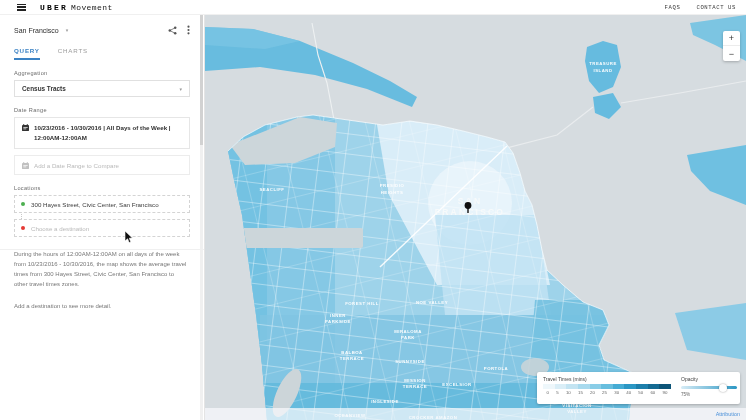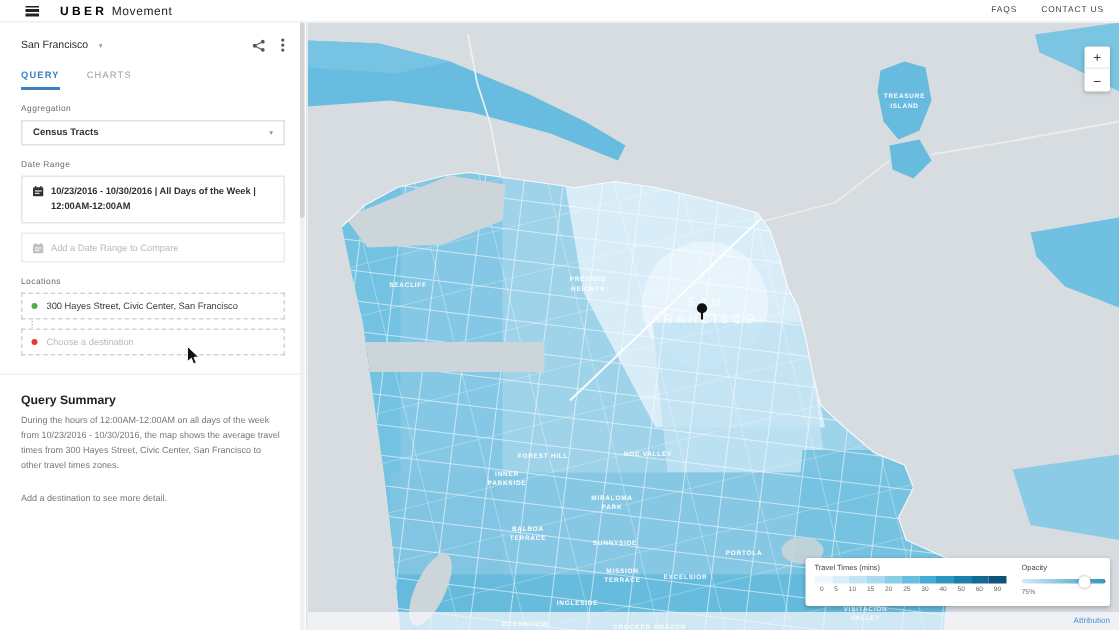--- a/index.html
+++ b/index.html
@@ -2,21 +2,21 @@
 <html><head>
 <meta charset="utf-8">
 <style>
   * { margin:0; padding:0; box-sizing:border-box; }
   html,body { width:746px; height:420px; overflow:hidden; background:#fff;
     font-family:"Liberation Sans", sans-serif; -webkit-font-smoothing:antialiased; }
   .app { position:relative; width:746px; height:420px; }
 
   
   .header { position:absolute; top:0; left:0; width:746px; height:15px; background:#fff;
-    display:flex; align-items:center; z-index:30; border-bottom:1px solid #f0f0f0;}
+    display:flex; align-items:center; z-index:30; border-bottom:1px solid #f0f0f0;font-family:Liberation Mono, monospace;}
   .burger { width:9px; height:7px; margin-left:17px; display:flex; flex-direction:column;
     justify-content:space-between; cursor:pointer; }
   .burger i { display:block; height:1.2px; background:#222; }
   .brand { margin-left:14px; font-size:8px; color:#000; }
   .brand b { letter-spacing:2.2px; font-weight:bold; }
   .brand span { letter-spacing:.4px; color:#222; margin-left:3px; font-weight:400;}
   .hlinks { margin-left:auto; margin-right:10px; display:flex; gap:16px; }
   .hlinks a { font-size:5.6px; letter-spacing:.6px; color:#3c3c3c; text-decoration:none; cursor:pointer;}
 
   
@@ -168,21 +168,20 @@
         <span class="dot" style="background:#4caf50"></span>
         <span class="loctxt">300 Hayes Street, Civic Center, San Francisco</span>
       </div>
       <div class="locbox">
         <span class="dot" style="background:#e53935"></span>
         <span class="loctxt ph">Choose a destination</span>
       </div>
     </div>
 
     <div class="divider"></div>
-    <div class="qs-title">Query Summary</div>
     <p class="qs-body">During the hours of 12:00AM-12:00AM on all days of the week from 10/23/2016 - 10/30/2016, the map shows the average travel times from 300 Hayes Street, Civic Center, San Francisco to other travel times zones.</p>
     <p class="qs-hint">Add a destination to see more detail.</p>
 
     <svg class="cursor-icon" width="9" height="13" viewBox="0 0 9 13">
       <path d="M1 0 L1 10 L3.6 7.8 L5.1 11.6 L6.8 10.9 L5.3 7.2 L8.4 7 Z" fill="#111" stroke="#fff" stroke-width=".6"></path>
     </svg>
 
     <div class="sb-scroll">
         <div class="sb-thumb"></div>
       </div>

